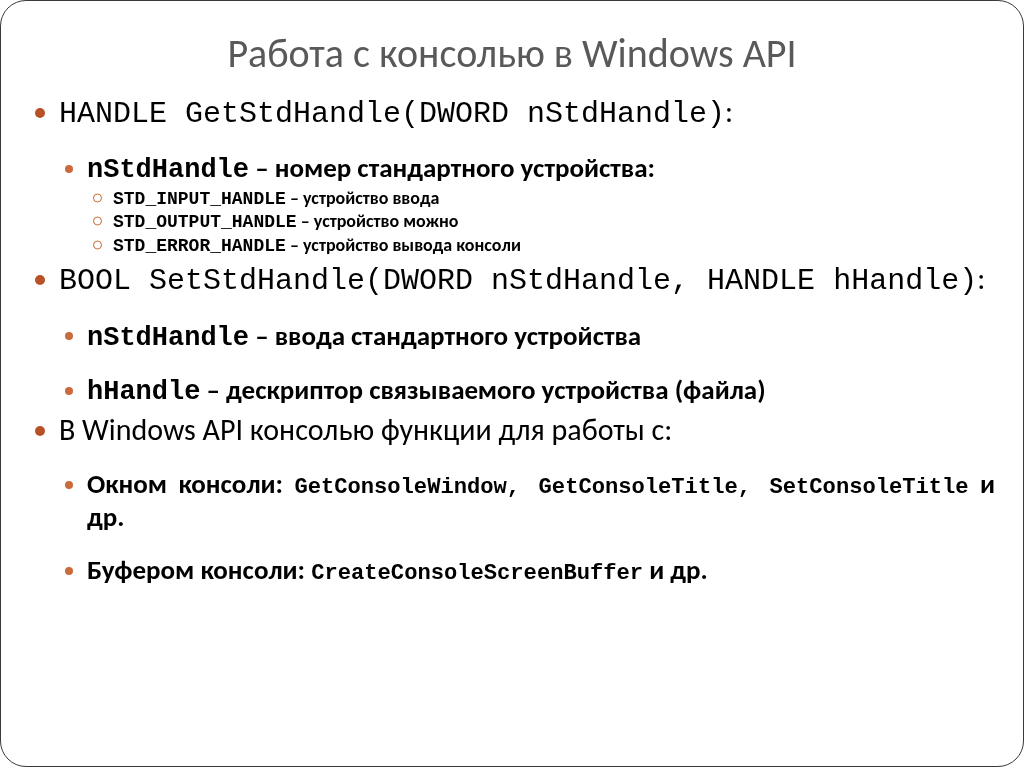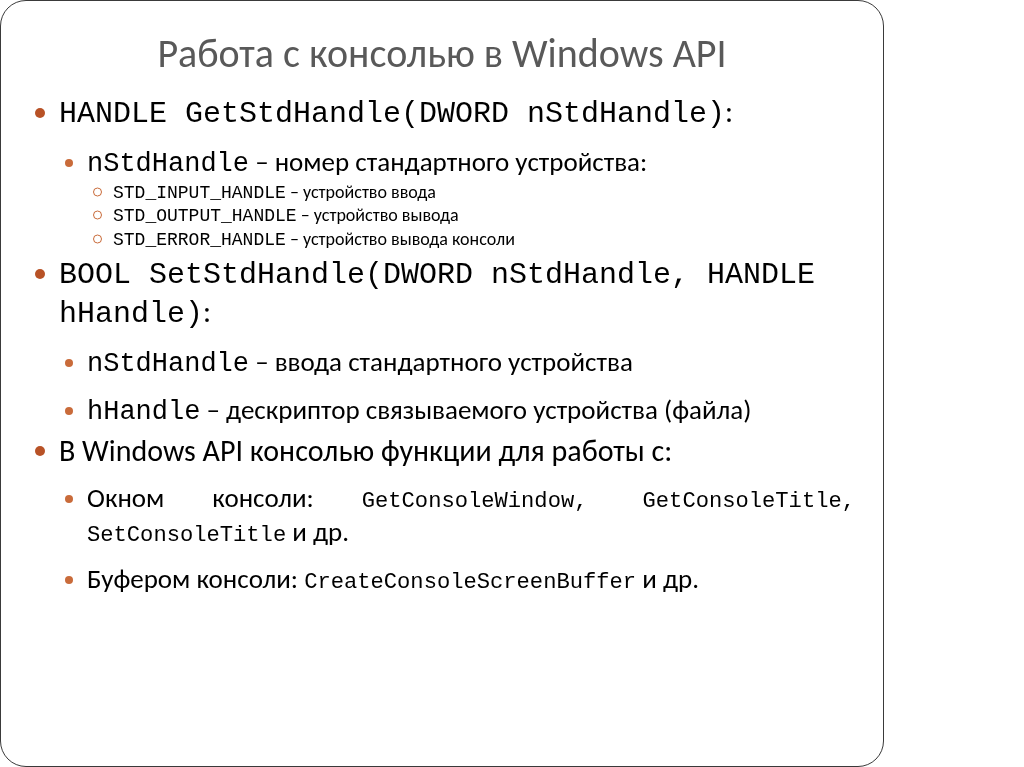--- a/index.html
+++ b/index.html
@@ -6,21 +6,21 @@
     margin: 0;
     padding: 0;
     width: 1024px;
     height: 767px;
     background: #fff;
     font-family: Calibri, "Segoe UI", Arial, sans-serif;
     color: #000;
   }
   .slide {
     box-sizing: border-box;
-    width: 884px;
+    width: 1024px;
     height: 767px;
     padding: 28px 28px 20px 28px;
     border: 1.5px solid #3a3a3a;
     border-radius: 26px;
   }
   .title {
     text-align: center;
     font-size: 40px;
     color: #595959;
     margin: 0 0 16px 0;
@@ -48,21 +48,22 @@
     transform: translateY(-50%);
     width: 10px;
     height: 10px;
     background: #b85226;
     border-radius: 50%;
   }
   .b2 > li {
     padding-left: 28px;
     font-size: 27px;
     line-height: 1.2;
-    margin-top: 14px;
+    margin-top: 20px;
+    font-weight: bold;
   }
   .b2 > li::before {
     content: "";
     position: absolute;
     left: 6px;
     top: 0.62em;
     transform: translateY(-50%);
     width: 8px;
     height: 8px;
     background: #c96b3a;
@@ -109,21 +110,21 @@
     <li>
       <span class="code">HANDLE GetStdHandle(DWORD nStdHandle)</span><span>:</span>
       <ul class="b2">
         <li>
           <span class="code">nStdHandle</span><span> – номер стандартного устройства:</span>
           <ul class="b3">
             <li>
               <span class="code">STD_INPUT_HANDLE</span><span> – устройство ввода</span>
             </li>
             <li>
-              <span class="code">STD_OUTPUT_HANDLE</span><span> – устройство вывода</span>
+              <span class="code">STD_OUTPUT_HANDLE</span><span> – устройство можно</span>
             </li>
             <li>
               <span class="code">STD_ERROR_HANDLE</span><span> – устройство вывода консоли</span>
             </li>
           </ul>
         </li>
       </ul>
     </li>
 
     <li>

